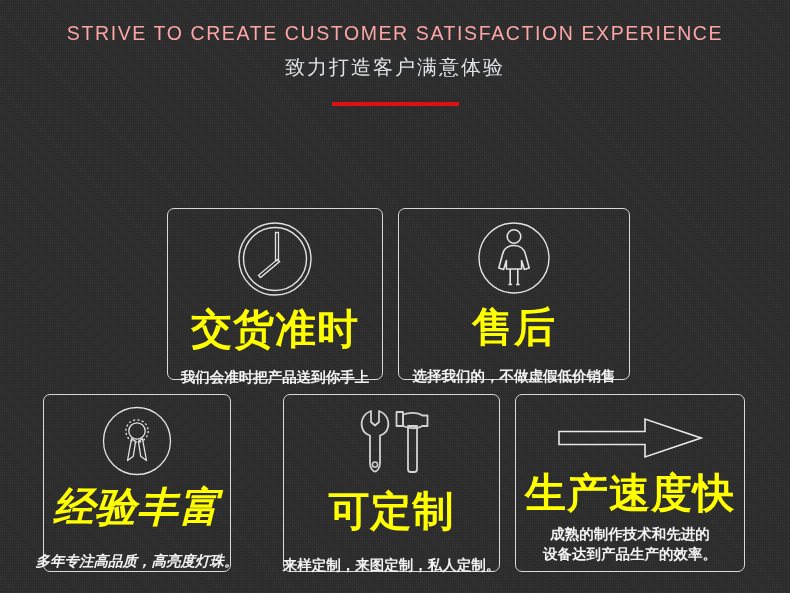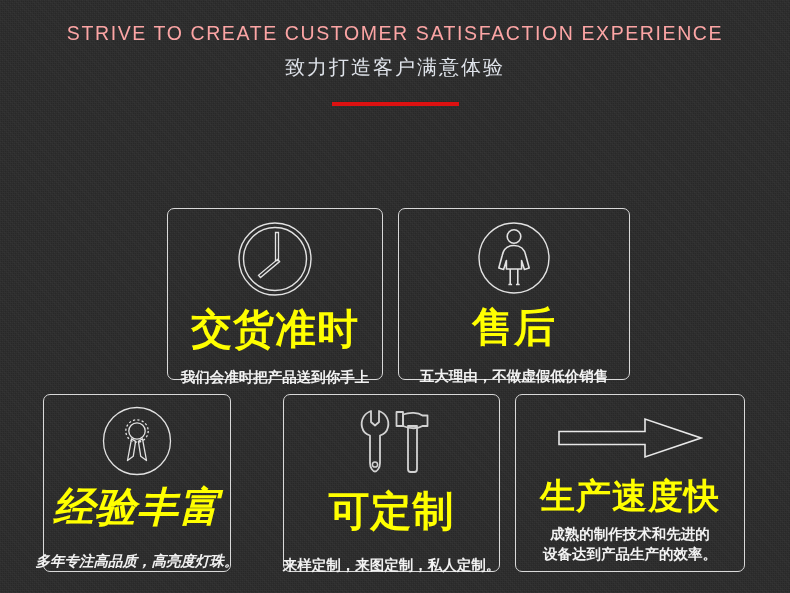--- a/index.html
+++ b/index.html
@@ -121,21 +121,21 @@
 
   #card-experience .icon-box { margin-top:9px; }
   #card-experience .card-title { font-size:41px; margin-top:9px; }
   #card-experience .card-desc  { font-size:14.5px; margin-top:24px; }
 
   #card-custom     .icon-box { margin-top:12px; }
   #card-custom     .card-title { font-size:41px; margin-top:14px; }
   #card-custom     .card-desc  { font-size:14.5px; margin-top:24px;text-align:center; }
 
   #card-speed      .icon-box { margin-top:22px; }
-  #card-speed      .card-title { font-size:35px; margin-top:20px; }
+  #card-speed      .card-title { font-size:41px; margin-top:14px; }
   #card-speed      .card-desc  { font-size:14.5px; margin-top:11px; }
 </style>
 </head>
 <body>
 
 <div id="noise-layer"></div>
 
 <div id="page">
 
   <div id="header">
@@ -168,21 +168,21 @@
       <svg width="78" height="78" viewBox="0 0 78 78">
         <circle cx="39" cy="39" r="35" fill="none" stroke="#e2e2e2" stroke-width="1.4"></circle>
         <circle cx="39" cy="17.5" r="6.8" fill="none" stroke="#e2e2e2" stroke-width="1.6"></circle>
         <path d="M39 26.5 C32 26.5 28.4 30.5 27.2 36.5 L23.8 49 L28.6 50.4 L31.4 41.5 L31.4 50 L46.6 50 L46.6 41.5 L49.4 50.4 L54.2 49 L50.8 36.5 C49.6 30.5 46 26.5 39 26.5 Z" fill="none" stroke="#e2e2e2" stroke-width="1.6" stroke-linejoin="round"></path>
         <path d="M35.2 50 L35.2 65.5 M42.8 50 L42.8 65.5" fill="none" stroke="#e2e2e2" stroke-width="1.6"></path>
         <path d="M33.4 65.5 L37.1 65.5 M41 65.5 L44.7 65.5" fill="none" stroke="#e2e2e2" stroke-width="1.6"></path>
       </svg>
     </div>
     <div class="card-title">售后</div>
     <div class="card-desc">
-      <div>五大理由，不做虚假低价销售</div>
+      <div>选择我们的，不做虚假低价销售</div>
     </div>
   </div>
 
   <div class="card" id="card-experience">
     <div class="icon-box">
       <svg width="74" height="74" viewBox="0 0 74 74">
         <circle cx="37" cy="37" r="33.5" fill="none" stroke="#e2e2e2" stroke-width="1.3"></circle>
         <circle cx="37" cy="27" r="11.2" fill="none" stroke="#e2e2e2" stroke-width="1.3" stroke-dasharray="2.2 2.2"></circle>
         <circle cx="37" cy="27" r="8.2" fill="none" stroke="#e2e2e2" stroke-width="1.3"></circle>
         <path d="M31.5 34.8 L27.5 56.5 L33.3 52.2 L35.6 37.4 Z" fill="none" stroke="#e2e2e2" stroke-width="1.3" stroke-linejoin="round"></path>

